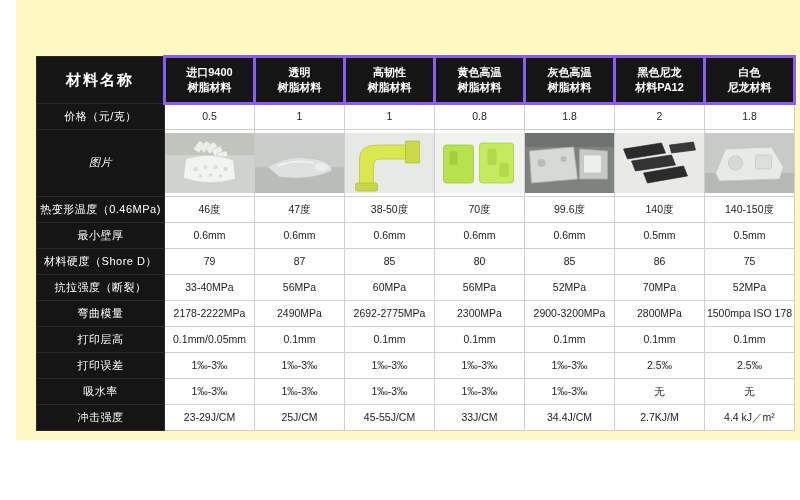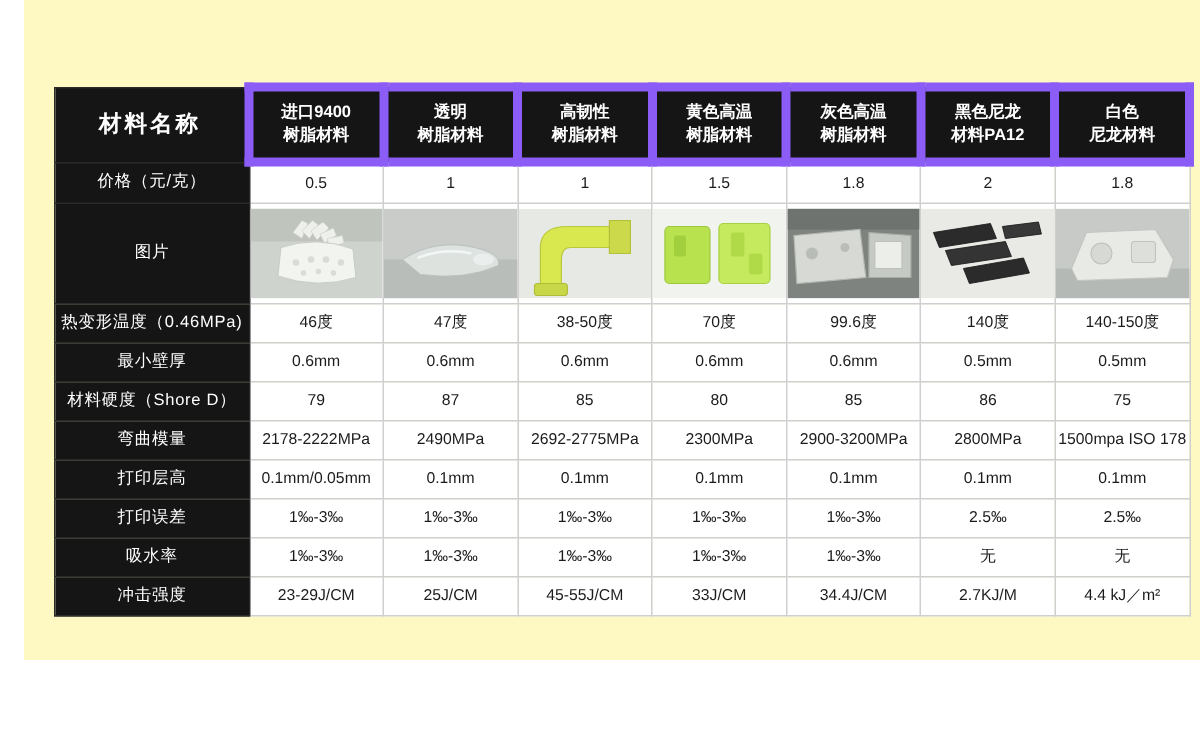--- a/index.html
+++ b/index.html
@@ -52,29 +52,29 @@
     font-weight: bold;
     letter-spacing: 2px;
     height: 40px;
   }
   table.spec tr.header-row td.colhead {
     background: #151515;
     color: #ffffff;
     font-size: 11px;
     font-weight: bold;
     line-height: 1.35;
-    border: 6px solid #8b5cf6;
+    border: 3px solid #8b5cf6;
     height: 40px;
   }
   table.spec td.val {
     background: #ffffff;
     height: 21px;
     font-size: 10.5px;
   }
-  table.spec tr.img-row td.rowhead { height: 62px; }
+  table.spec tr.img-row td.rowhead { height: 62px; font-style: italic; }
   table.spec tr.img-row td.img-cell {
     padding: 0;
     height: 62px;
     background: #ffffff;
   }
   .thumb {
     width: 100%;
     height: 60px;
     display: block;
     overflow: hidden;
@@ -119,21 +119,21 @@
           <div>白色</div>
           <div>尼龙材料</div>
         </td>
       </tr>
 
       <tr class="price-row">
         <td class="rowhead">价格（元/克）</td>
         <td class="val">0.5</td>
         <td class="val">1</td>
         <td class="val">1</td>
-        <td class="val">1.5</td>
+        <td class="val">0.8</td>
         <td class="val">1.8</td>
         <td class="val">2</td>
         <td class="val">1.8</td>
       </tr>
 
       <tr class="img-row">
         <td class="rowhead">图片</td>
         <td class="img-cell">
           <div class="thumb">
             <svg viewBox="0 0 100 60" preserveAspectRatio="xMidYMid slice">
@@ -259,20 +259,30 @@
         <td class="val">79</td>
         <td class="val">87</td>
         <td class="val">85</td>
         <td class="val">80</td>
         <td class="val">85</td>
         <td class="val">86</td>
         <td class="val">75</td>
       </tr>
 
 
+      <tr>
+        <td class="rowhead">抗拉强度（断裂）</td>
+        <td class="val">33-40MPa</td>
+        <td class="val">56MPa</td>
+        <td class="val">60MPa</td>
+        <td class="val">56MPa</td>
+        <td class="val">52MPa</td>
+        <td class="val">70MPa</td>
+        <td class="val">52MPa</td>
+      </tr>
 
 
       <tr>
         <td class="rowhead">弯曲模量</td>
         <td class="val">2178-2222MPa</td>
         <td class="val">2490MPa</td>
         <td class="val">2692-2775MPa</td>
         <td class="val">2300MPa</td>
         <td class="val">2900-3200MPa</td>
         <td class="val">2800MPa</td>

